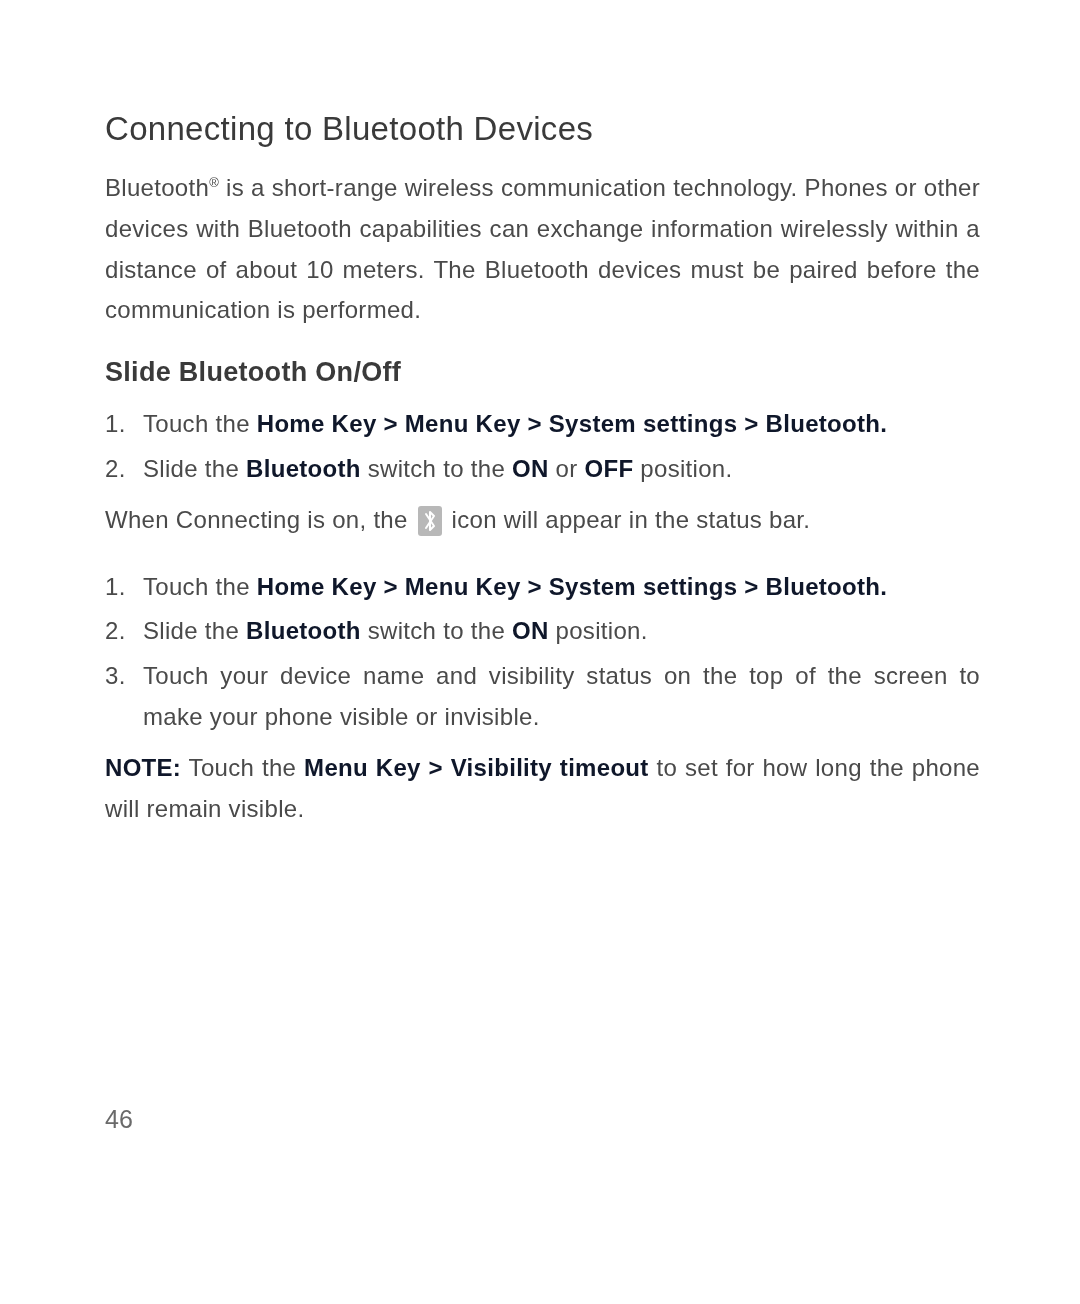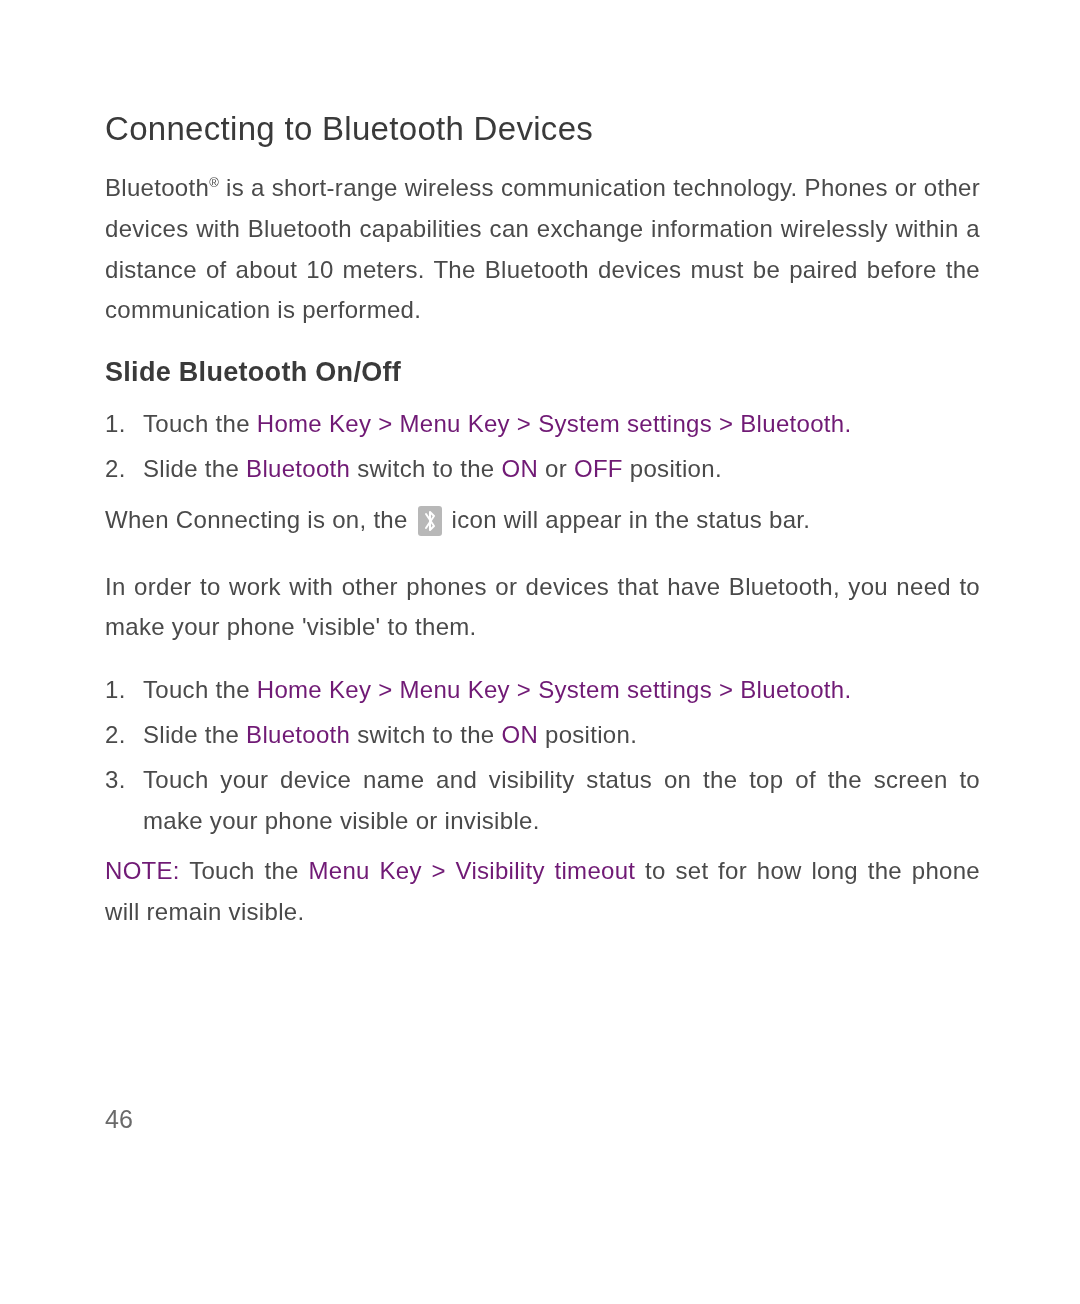--- a/index.html
+++ b/index.html
@@ -54,22 +54,22 @@
       margin-bottom: 4px;
       text-align: justify;
       letter-spacing: 0.3px;
     }
     .numbered-list li .num {
       position: absolute;
       left: 0;
       top: 0;
     }
     .bold {
-      font-weight: normal;
-      color: #701a75;
+      font-weight: bold;
+      color: #0f172a;
     }
     .body-text {
       font-size: 24px;
       line-height: 1.7;
       color: #4a4a4a;
       text-align: justify;
       margin-bottom: 22px;
       letter-spacing: 0.3px;
     }
     .bt-icon {
@@ -127,21 +127,20 @@
     </li>
   </ol>
   <p class="body-text">
     <span>When Connecting is on, the </span><span class="bt-icon"><svg width="16" height="26" viewBox="0 0 16 26">
           <path d="M 4 6 L 12 18 L 8 22 L 8 4 L 12 8 L 4 20" stroke="#ffffff" stroke-width="2" fill="none" stroke-linejoin="round" stroke-linecap="round"></path>
         </svg></span><span> icon will appear in the status bar.</span>
   </p>
 </div>
 
 <div class="section-block">
-  <p class="body-text">In order to work with other phones or devices that have Bluetooth, you need to make your phone 'visible' to them.</p>
   <ol class="numbered-list">
     <li>
       <span class="num">1.</span>
       <span>Touch the </span><span class="bold">Home Key &gt; Menu Key &gt; System settings &gt; Bluetooth.</span>
     </li>
     <li>
       <span class="num">2.</span>
       <span>Slide the </span><span class="bold">Bluetooth</span><span> switch to the </span><span class="bold">ON</span><span> position.</span>
     </li>
     <li>

